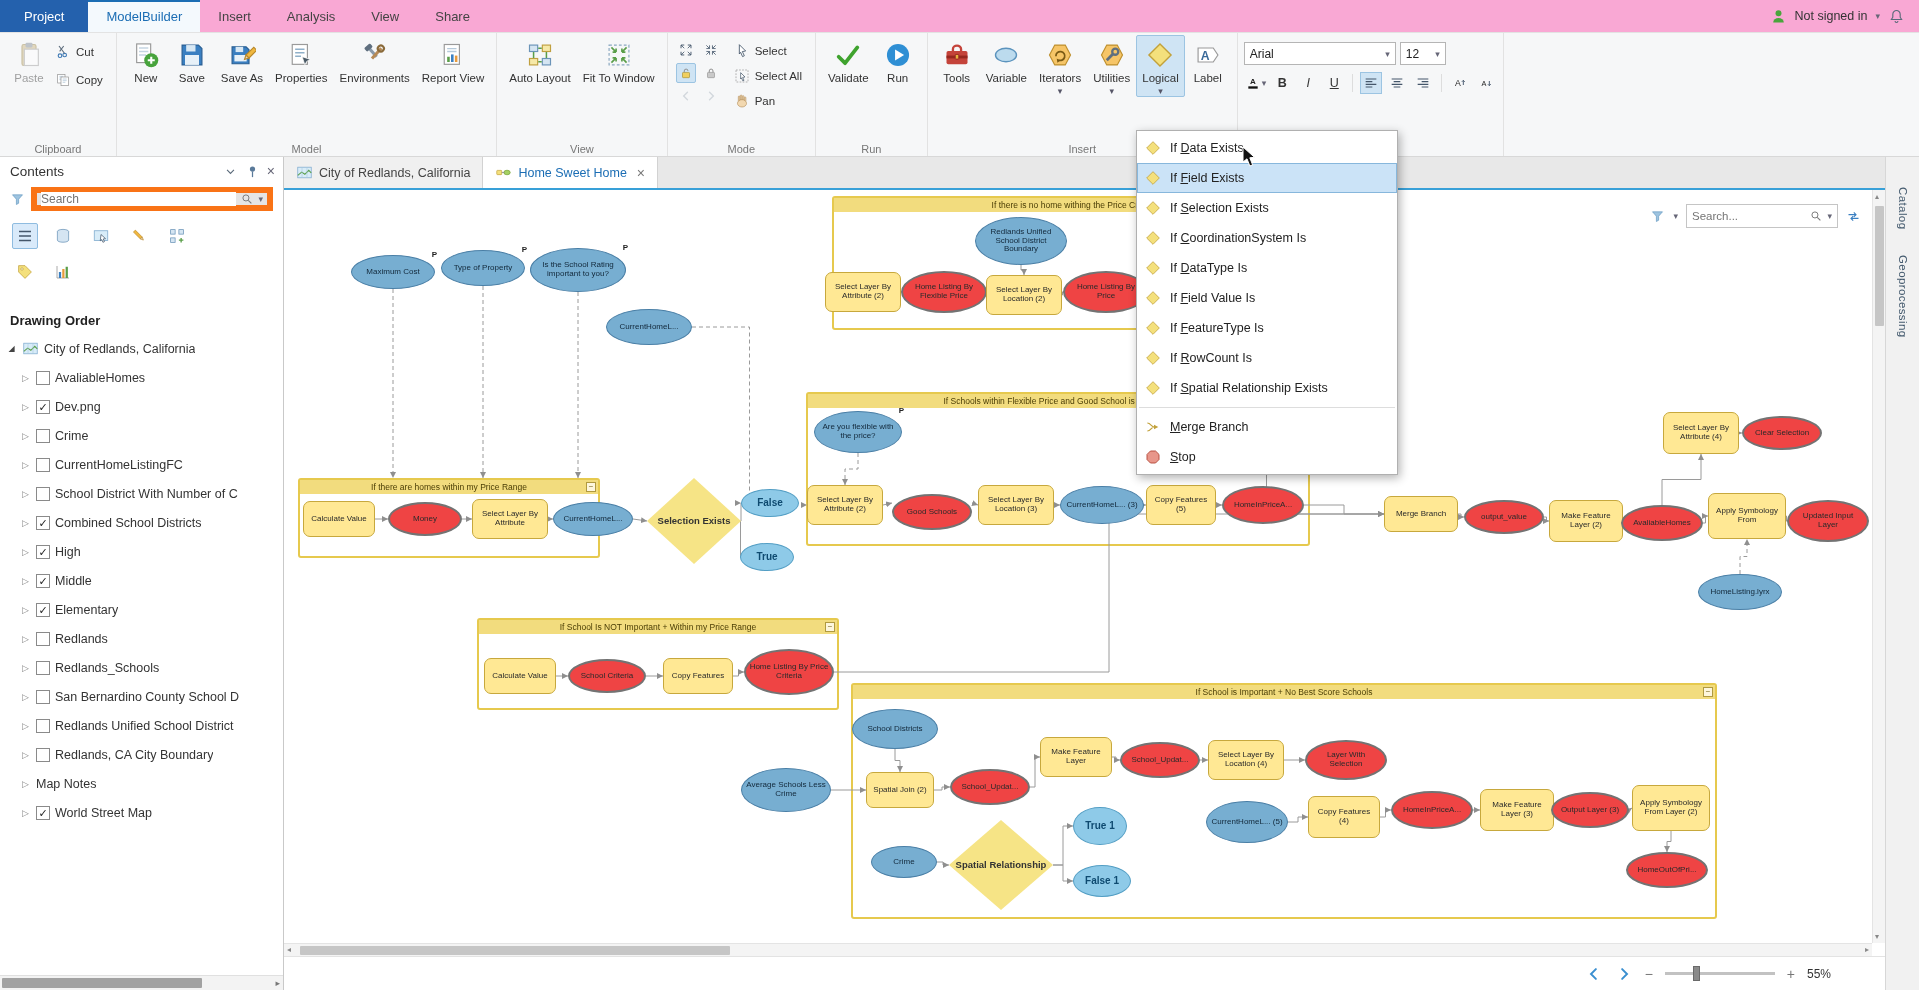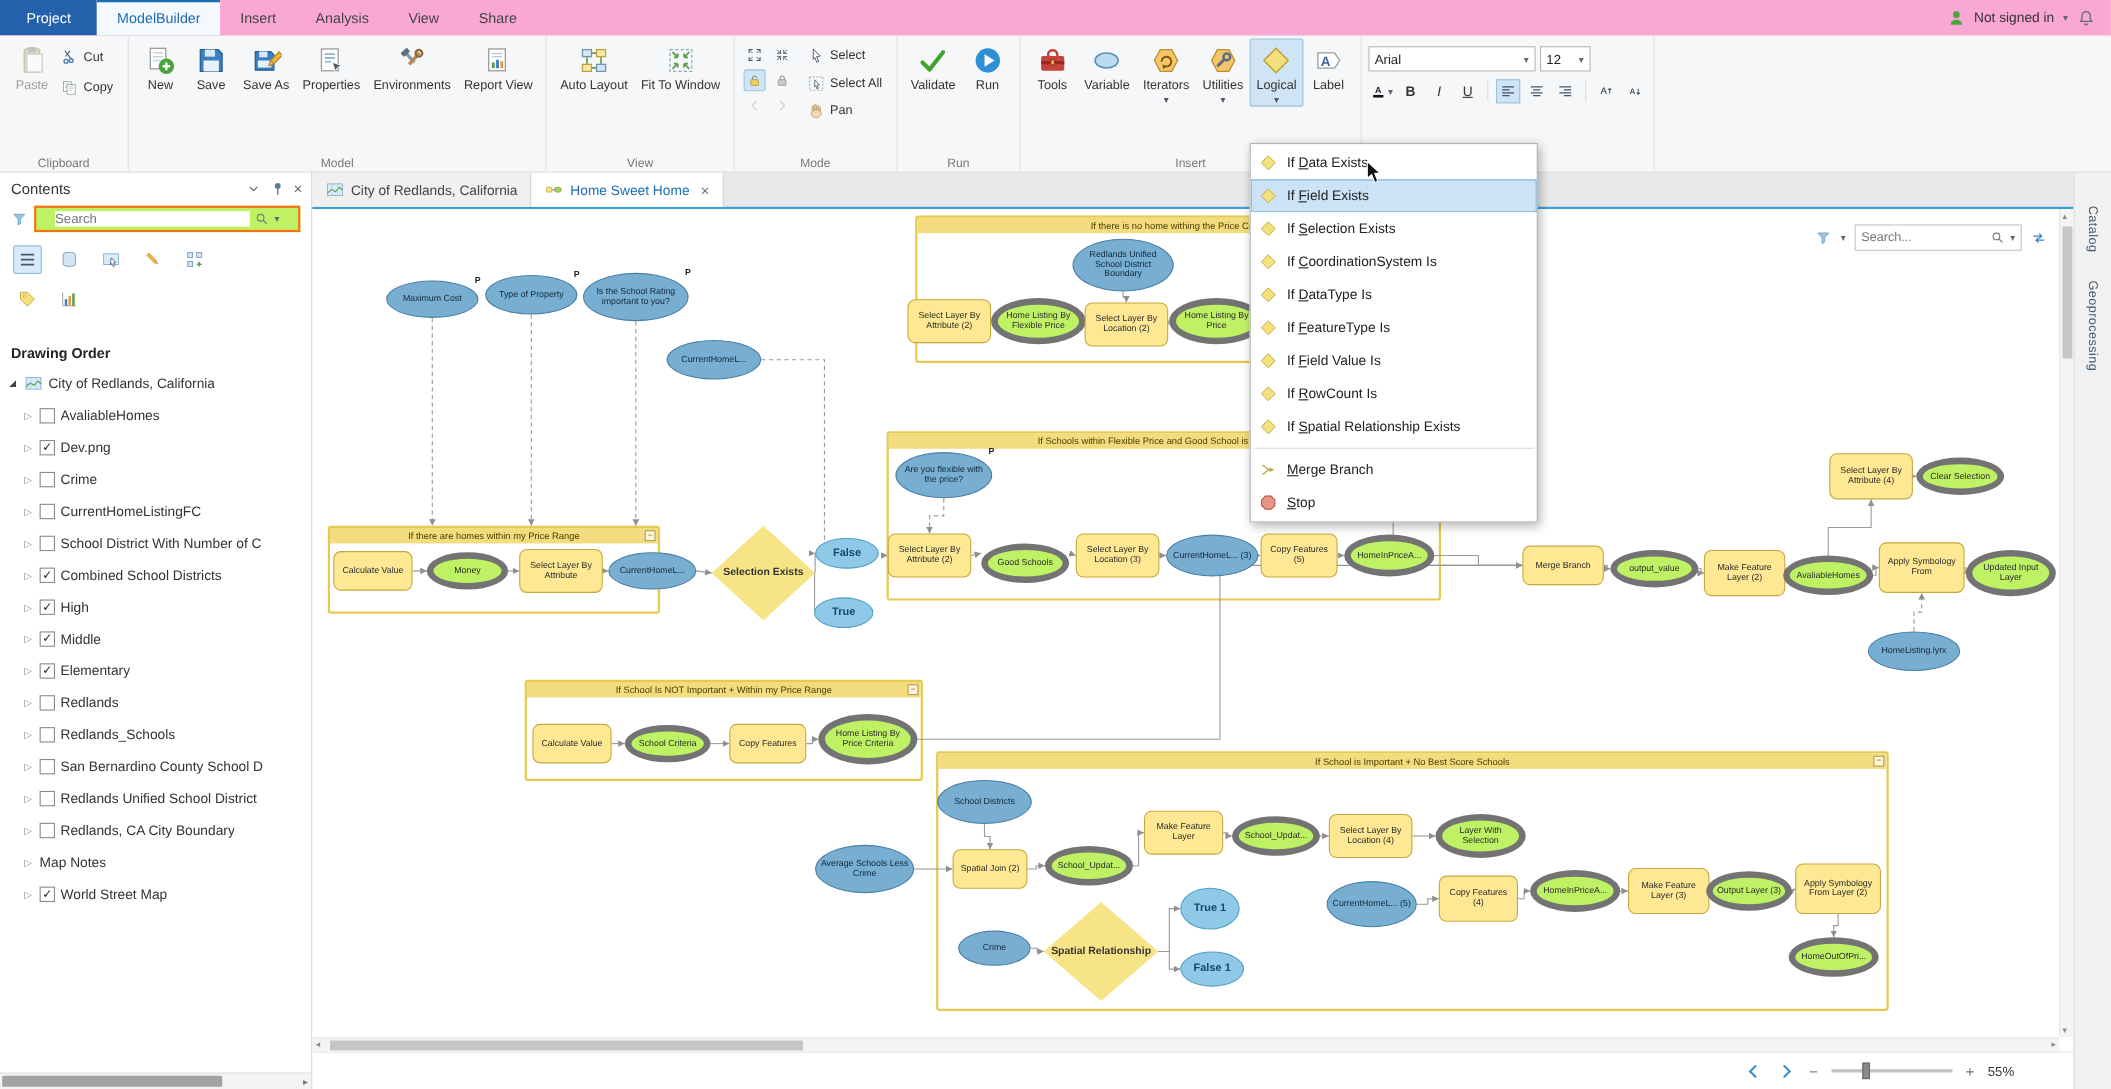--- a/index.html
+++ b/index.html
@@ -47,21 +47,21 @@
 .tsep{width:1px;height:18px;background:#ddd;margin:0 3px}
 
 
 .leftpanel{position:absolute;left:0;top:157px;width:284px;height:833px;background:#fff;border-right:1px solid #c9c9c9}
 .lp-head{display:flex;align-items:center;justify-content:space-between;padding:7px 8px 4px 10px}
 .lp-title{font-size:13.5px;color:#333}
 .lp-hicons{display:flex;align-items:center;gap:7px}
 .hic{width:15px;height:15px;display:inline-block;color:#667}
 .hic.x{font-size:14px;line-height:14px;width:auto}
 .lp-search{display:flex;align-items:center;gap:6px;padding:4px 10px 0 10px}
-.searchbox{flex:1;display:flex;align-items:center;border:2px solid #f97316;background:#bef264;height:24px;padding:0 17px;gap:4px}
+.searchbox{flex:1;display:flex;align-items:center;border:6px solid #f97316;background:#e5e5e5;height:24px;padding:0 4px;gap:4px}
 .searchbox input{flex:1;border:none;outline:none;font-size:12px;font-family:"Liberation Sans",sans-serif;color:#333;min-width:20px}
 .hic.sm{width:14px;height:14px}
 .lp-viewtabs{padding:12px 10px 0 12px}
 .vrow{display:flex;gap:12px;margin-bottom:10px}
 .vt{width:26px;height:26px;padding:3px;border:1px solid transparent;border-radius:2px}
 .vt.sel{background:#d9eafa;border-color:#8fbce0}
 .lp-heading{font-size:13px;font-weight:bold;color:#222;padding:18px 0 6px 10px}
 .lp-tree{padding-left:6px}
 .tree-row{display:flex;align-items:center;height:29px;gap:5px}
 .expander{width:11px;font-size:9px;color:#888;text-align:center;flex:none}
@@ -83,21 +83,21 @@
 
 
 .canvas{position:absolute;left:284px;top:190px;width:1601px;height:766px;background:#fff;overflow:hidden}
 .dlayer{position:absolute;left:-284px;top:-190px;width:1919px;height:990px}
 .wires{position:absolute;left:0;top:0;pointer-events:none;z-index:2}
 .mgroup{position:absolute;border:2px solid #e6c94e;border-radius:3px;z-index:1}
 .mgroup-title{position:absolute;left:0;right:0;top:0;height:14px;background:#f2dc7e;font-size:8.5px;color:#4a3d05;display:flex;align-items:center;justify-content:center;white-space:nowrap;overflow:hidden}
 .mgroup-collapse{position:absolute;right:2px;top:2px;width:10px;height:10px;background:#fdf6dc;border:1px solid #b09a40;font-size:8px;line-height:8px;text-align:center;color:#7a6a20;z-index:2}
 .node{position:absolute;display:flex;align-items:center;justify-content:center;text-align:center;font-size:8px;line-height:1.08;color:#2a2a2a;transform:translate(-50%,-50%);padding:2px 3px;z-index:3}
 .node-tool{background:#ffe894;border:1px solid #c7a83d;border-radius:7px}
-.node-data{background:#bef264;border:6px solid #737373;border-radius:50%}
+.node-data{background:#ef4444;border:2px solid #737373;border-radius:50%}
 .node-input,.node-param{background:#77aed1;border:1px solid #4a7fa6;border-radius:50%;color:#12283a}
 .node-bool{background:#8ecae8;border:1px solid #539ec4;border-radius:50%;font-weight:bold;font-size:10px;color:#0e4a70}
 .node-decision{background:#f6e486;clip-path:polygon(50% 0,100% 50%,50% 100%,0 50%);font-weight:bold;font-size:9.5px;color:#333}
 .pbadge{position:absolute;top:-5px;right:-3px;font-size:8px;font-weight:bold;color:#222}
 .canvas-tools{position:absolute;top:14px;right:24px;display:flex;align-items:center;gap:8px;z-index:10}
 .csearch{display:flex;align-items:center;border:1px solid #c5c5c5;background:#fff;height:24px;width:152px;padding:0 5px;gap:4px}
 .csearch input{flex:1;border:none;outline:none;font-size:11.5px;color:#888;font-family:"Liberation Sans",sans-serif;min-width:10px}
 .vscroll{position:absolute;right:0;top:0;width:13px;height:753px;background:#f4f4f4;border-left:1px solid #e4e4e4;z-index:9}
 .vthumb{position:absolute;left:2px;top:16px;width:9px;height:120px;background:#c6c6c6;border-radius:1px}
 .vs-arr{position:absolute;left:2px;font-size:8px;color:#888}
@@ -998,27 +998,27 @@
       <div class="menu-item">
         <span class="mi-ic"><svg viewBox="0 0 24 24" width="100%" height="100%" preserveAspectRatio="xMidYMid meet">
             <polygon points="12,2.5 21.5,12 12,21.5 2.5,12" fill="#f4e07c" stroke="#c2a13a" stroke-width="1.2"></polygon>
           </svg></span>
         <span class="mi-lb">If <u>D</u>ataType Is</span>
       </div>
       <div class="menu-item">
         <span class="mi-ic"><svg viewBox="0 0 24 24" width="100%" height="100%" preserveAspectRatio="xMidYMid meet">
             <polygon points="12,2.5 21.5,12 12,21.5 2.5,12" fill="#f4e07c" stroke="#c2a13a" stroke-width="1.2"></polygon>
           </svg></span>
-        <span class="mi-lb">If <u>F</u>eatureType Is</span>
+        <span class="mi-lb">If <u>F</u>ield Value Is</span>
       </div>
       <div class="menu-item">
         <span class="mi-ic"><svg viewBox="0 0 24 24" width="100%" height="100%" preserveAspectRatio="xMidYMid meet">
             <polygon points="12,2.5 21.5,12 12,21.5 2.5,12" fill="#f4e07c" stroke="#c2a13a" stroke-width="1.2"></polygon>
           </svg></span>
-        <span class="mi-lb">If <u>F</u>ield Value Is</span>
+        <span class="mi-lb">If <u>F</u>eatureType Is</span>
       </div>
       <div class="menu-item">
         <span class="mi-ic"><svg viewBox="0 0 24 24" width="100%" height="100%" preserveAspectRatio="xMidYMid meet">
             <polygon points="12,2.5 21.5,12 12,21.5 2.5,12" fill="#f4e07c" stroke="#c2a13a" stroke-width="1.2"></polygon>
           </svg></span>
         <span class="mi-lb">If <u>R</u>owCount Is</span>
       </div>
       <div class="menu-item">
         <span class="mi-ic"><svg viewBox="0 0 24 24" width="100%" height="100%" preserveAspectRatio="xMidYMid meet">
             <polygon points="12,2.5 21.5,12 12,21.5 2.5,12" fill="#f4e07c" stroke="#c2a13a" stroke-width="1.2"></polygon>

